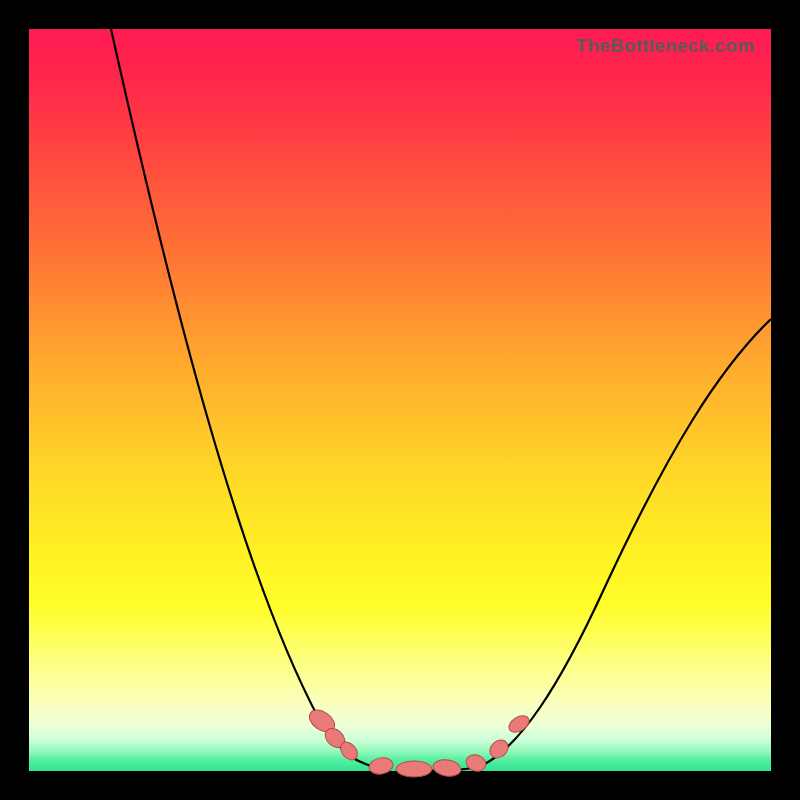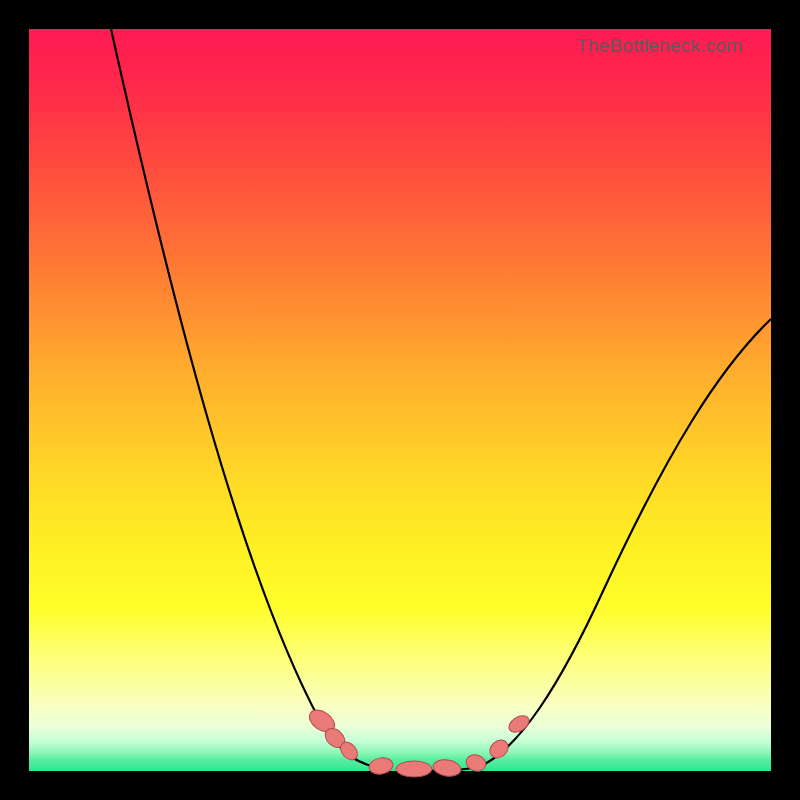--- a/index.html
+++ b/index.html
@@ -31,24 +31,24 @@
       #ebffd8 94%,
       #c6ffd6 96%,
       #8cf7b6 97.5%,
       #57eea1 98.5%,
       #2fe48f 100%
     );
   }
   .watermark {
     position: absolute;
     top: 6px;
-    right: 28px;
+    right: 16px;
     color: #5a5a5a;
     font-size: 19px;
-    font-weight: 400;
+    font-weight: 700;
     letter-spacing: 0.2px;
     user-select: none;
   }
   svg.curve {
     position: absolute;
     left: 0;
     top: 0;
     width: 742px;
     height: 742px;
     overflow: visible;

